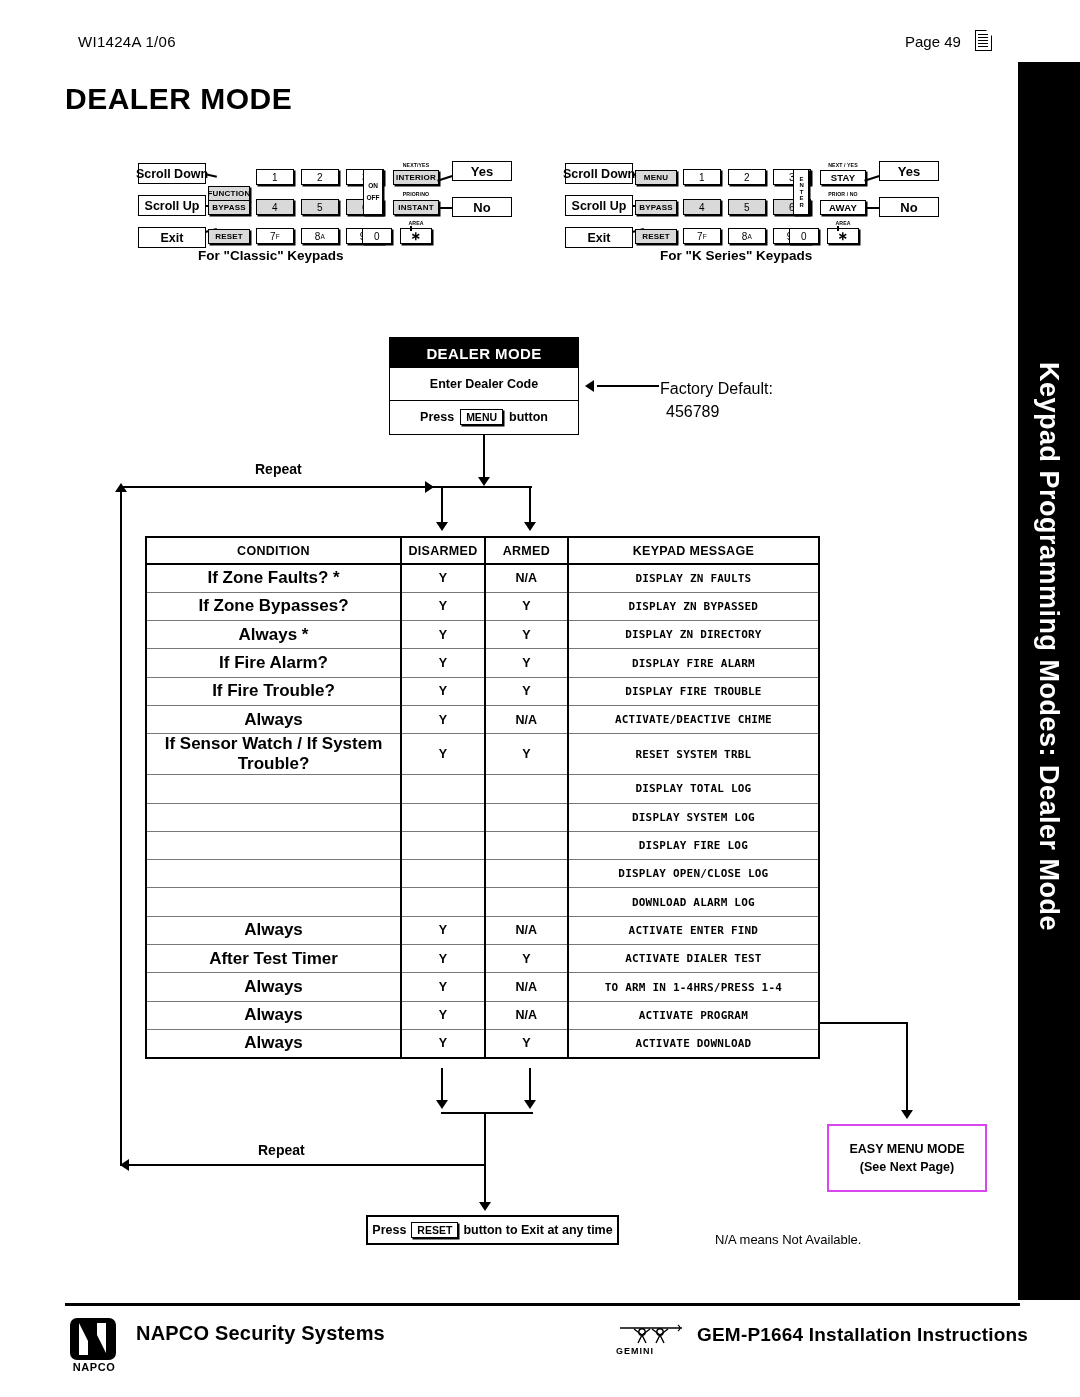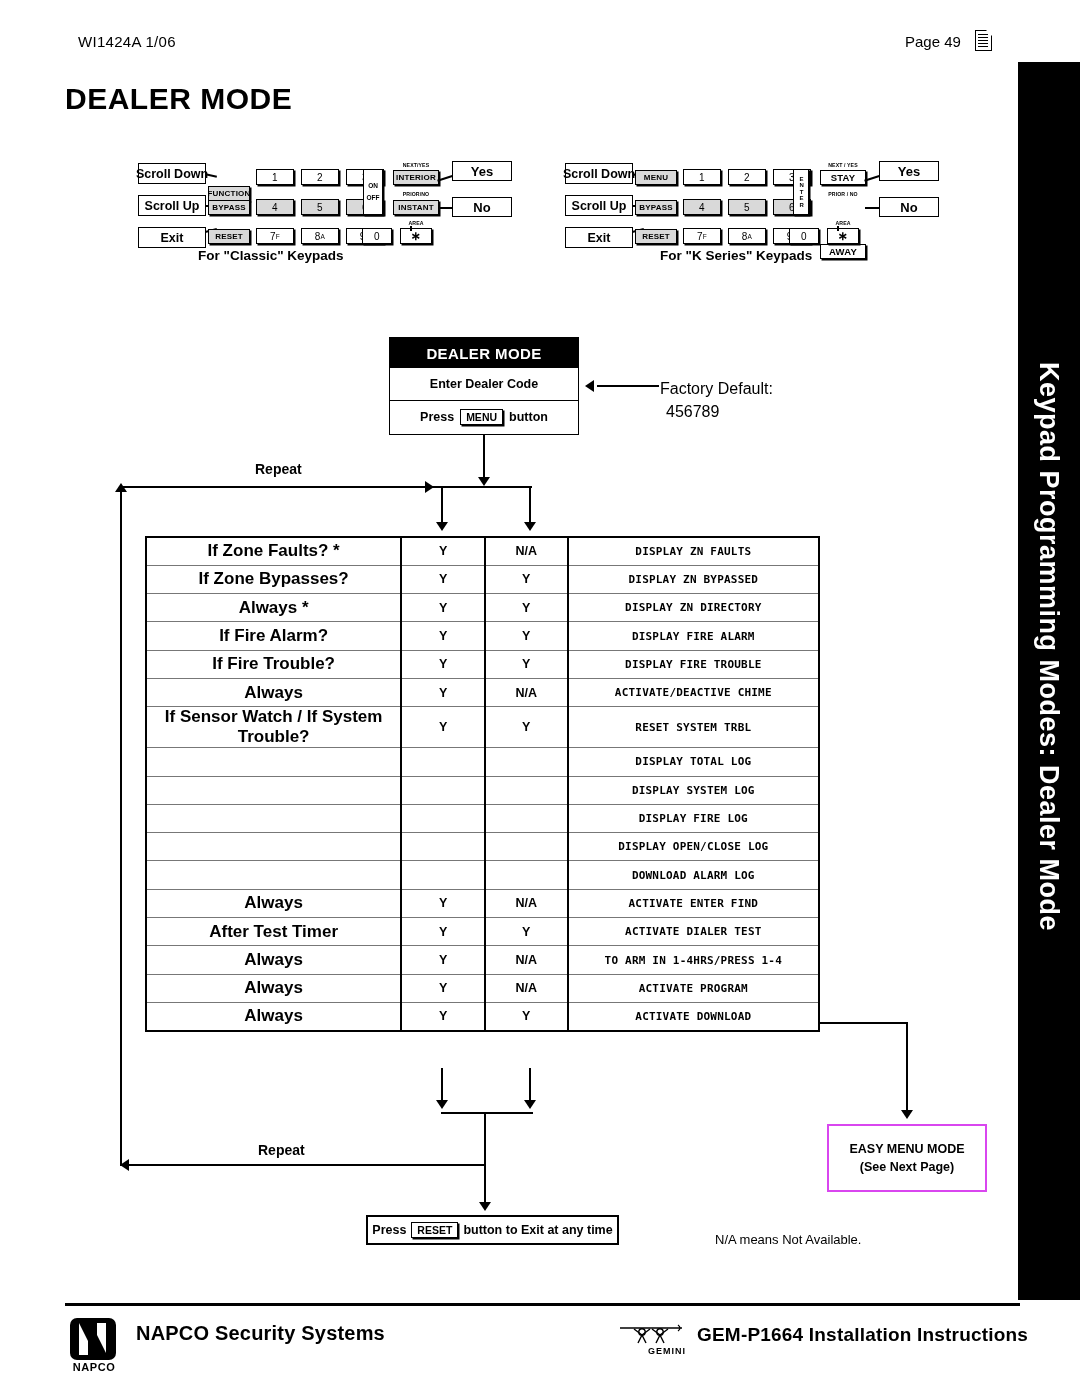--- a/index.html
+++ b/index.html
@@ -168,21 +168,21 @@
     background:#000; clip-path:polygon(0 0, 40% 0, 100% 100%, 60% 100%);
     z-index:2;
   }
   #napco-word{
     position:absolute; left:0; top:43px; width:56px; text-align:center;
     font-size:11px; font-weight:bold; letter-spacing:.6px;
   }
   #napco-text{ position:absolute; left:136px; top:1322px; font-size:20px; font-weight:bold; letter-spacing:.2px;}
   #gemini-logo{ position:absolute; left:616px; top:1322px; width:70px; height:38px; }
   #gemini-word{
-    position:absolute; left:0; top:24px; width:70px; text-align:right;
+    position:absolute; left:0; top:24px; width:70px; text-align:left;
     font-size:9px; font-weight:bold; letter-spacing:1px;
   }
   #gem-text{ position:absolute; left:697px; top:1324px; font-size:19px; font-weight:bold; letter-spacing:.2px;}
 </style>
 </head>
 <body>
 
 <div id="doc-code">WI1424A  1/06</div>
 <div id="page-num">Page 49</div>
 <div id="page-icon"></div>
@@ -352,21 +352,21 @@
   </div>
   <div class="kp-key num" style="left:224px; top:68px; width:30px; height:16px;">
     <span>0</span>
     </div>
 
   <div class="kp-mini" style="left:255px; top:2px; width:46px;">NEXT / YES</div>
   <div class="kp-key" style="left:255px; top:10px; width:46px; height:15px; font-size:9.5px;">
     <span>STAY</span>
     </div>
   <div class="kp-mini" style="left:255px; top:31px; width:46px;">PRIOR / NO</div>
-  <div class="kp-key" style="left:255px; top:40px; width:46px; height:15px; font-size:9.5px;margin-top:44px;">
+  <div class="kp-key" style="left:255px; top:40px; width:46px; height:15px; font-size:9.5px;">
     <span>AWAY</span>
     </div>
   <div class="kp-mini" style="left:255px; top:60px; width:46px;">AREA</div>
   <div class="kp-key" style="left:262px; top:68px; width:32px; height:16px; font-size:12px;">
     <span>∗</span>
     </div>
 
   <div class="kp-line" style="left:299px; top:17px; width:18px; height:1.6px; transform:rotate(-18deg);"></div>
   <div class="kp-line" style="left:300px; top:47px; width:17px; height:1.6px;"></div>
   <div class="kp-line" style="left:272px; top:66px; width:1.6px; height:5px;"></div>
@@ -412,20 +412,26 @@
 <div class="ln" style="left:529px; top:486px; width:2.4px; height:42px;"></div>
 <div class="arrow-d" style="left:524px; top:522px;"></div>
 
 <div class="ln" style="left:120px; top:486px; width:2.4px; height:680px;"></div>
 <div class="arrow-u" style="left:115px; top:483px;"></div>
 
 <div class="repeat-lbl" style="left:255px; top:461px;">Repeat</div>
 
 <table id="main-table">
   <tbody id="table-body">
+    <tr class="hdr">
+      <th class="c-cond">CONDITION</th>
+      <th class="c-dis">DISARMED</th>
+      <th class="c-arm">ARMED</th>
+      <th class="c-msg">KEYPAD MESSAGE</th>
+    </tr>
   <tr>
         <td class="c-cond">If Zone Faults? *</td>
         <td class="c-dis">Y</td>
         <td class="c-arm">N/A</td>
         <td class="c-msg">DISPLAY ZN FAULTS</td>
       </tr>
       <tr>
         <td class="c-cond">If Zone Bypasses?</td>
         <td class="c-dis">Y</td>
         <td class="c-arm">Y</td>

